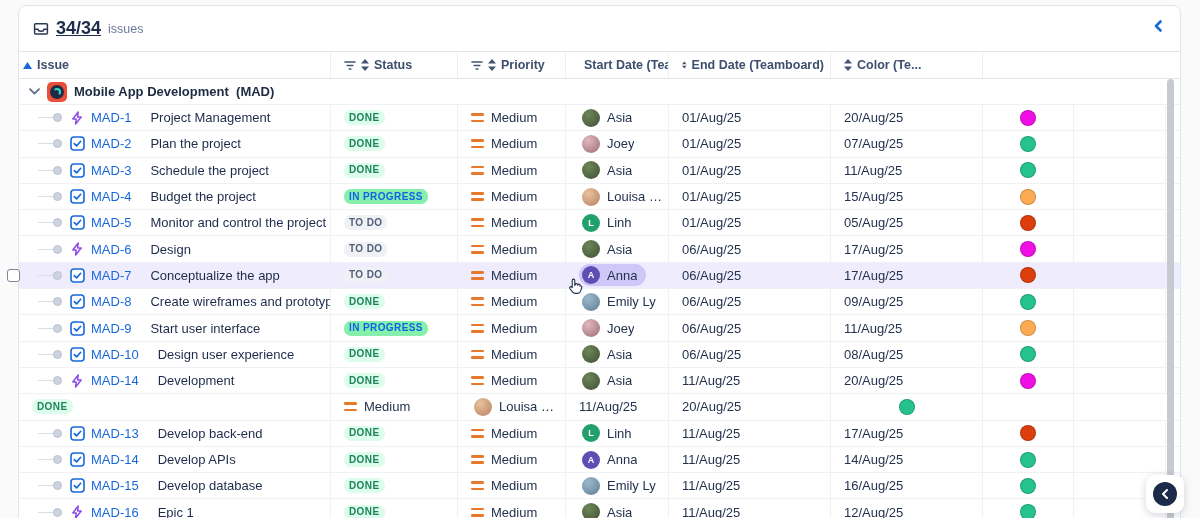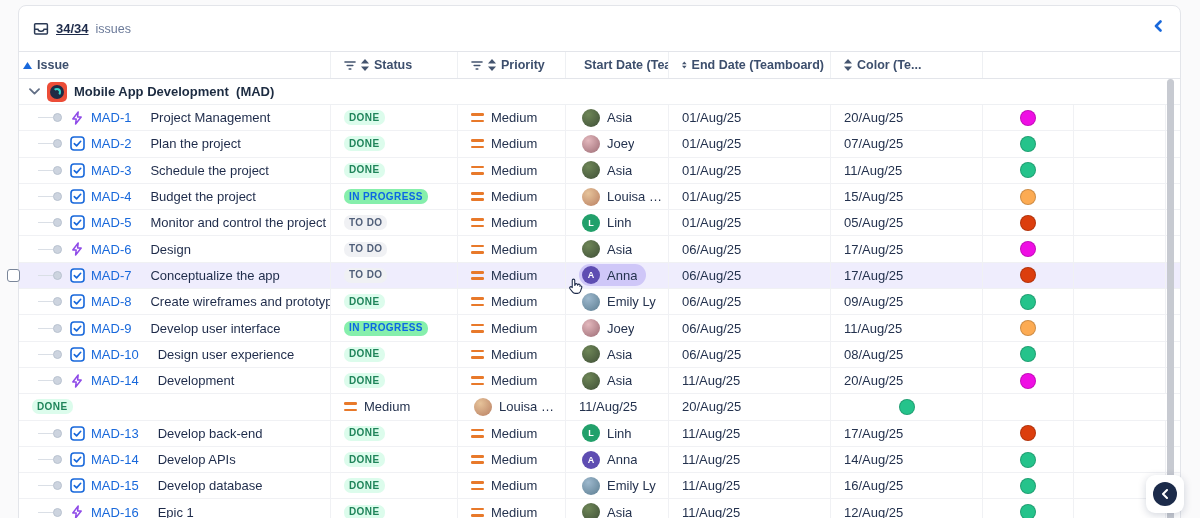--- a/index.html
+++ b/index.html
@@ -1,21 +1,21 @@
 <!DOCTYPE html>
 <html><head>
 <meta charset="utf-8">
 <style>
   html,body{margin:0;padding:0;width:1200px;height:518px;overflow:hidden;background:#fafafb;
     font-family:"Liberation Sans",sans-serif;-webkit-font-smoothing:antialiased;}
   .card{position:absolute;left:18px;top:5px;width:1163px;height:540px;background:#fff;
     border:1px solid #e3e5ea;border-radius:8px;box-sizing:border-box;}
   
   .toolbar{height:45px;display:flex;align-items:center;gap:7px;padding:0 14px;position:relative;}
-  .tb-count{font-weight:bold;font-size:13px;color:#1e2b4a;text-decoration:underline;}
+  .tb-count{font-weight:bold;font-size:18px;color:#1e2b4a;text-decoration:underline;}
   .tb-label{font-size:12.5px;color:#6b7a99;}
   .collapse-btn{position:absolute;right:12px;top:10px;width:20px;height:20px;background:none;border:none;
     cursor:pointer;padding:0;display:flex;align-items:center;justify-content:center;}
   
   .grid-head,.row{display:grid;grid-template-columns:312px 127px 108px 103px 162px 152px 91px 92px;}
   .grid-head{height:26px;border-top:1px solid #e3e5ea;border-bottom:1px solid #e3e5ea;}
   .th{display:flex;align-items:center;gap:5px;font-size:12.5px;font-weight:bold;color:#3d4f6d;
     padding:0 6px 0 13px;border-right:1px solid #eef0f3;box-sizing:border-box;overflow:hidden;white-space:nowrap;cursor:pointer;}
   .th.first{padding-left:4px;}
   .th.filler{border-right:none;cursor:default;}
@@ -479,21 +479,21 @@
       <span class="connector"></span>
       <span class="drag-dot"></span>
 
       <span class="type-icon ti-task" style="display: flex;">
         <svg width="15" height="15" viewBox="0 0 15 15">
               <rect x="1" y="1" width="13" height="13" rx="3" fill="#fff" stroke="#1868db" stroke-width="1.6"></rect>
               <path d="M4.3 7.6 6.6 9.9 10.7 5.3" fill="none" stroke="#1868db" stroke-width="1.6" stroke-linecap="round" stroke-linejoin="round"></path>
             </svg>
       </span>
       <a class="key" href="#">MAD-9</a>
-      <span class="summary">Develop user interface</span>
+      <span class="summary">Start user interface</span>
     </div>
     <div class="cell c-status">
           <span class="badge inprog">IN PROGRESS</span>
         </div>
     <div class="cell c-priority">
       <span class="prio-icon">
             <i></i>
             <i></i>
           </span>
       <span>Medium</span>

